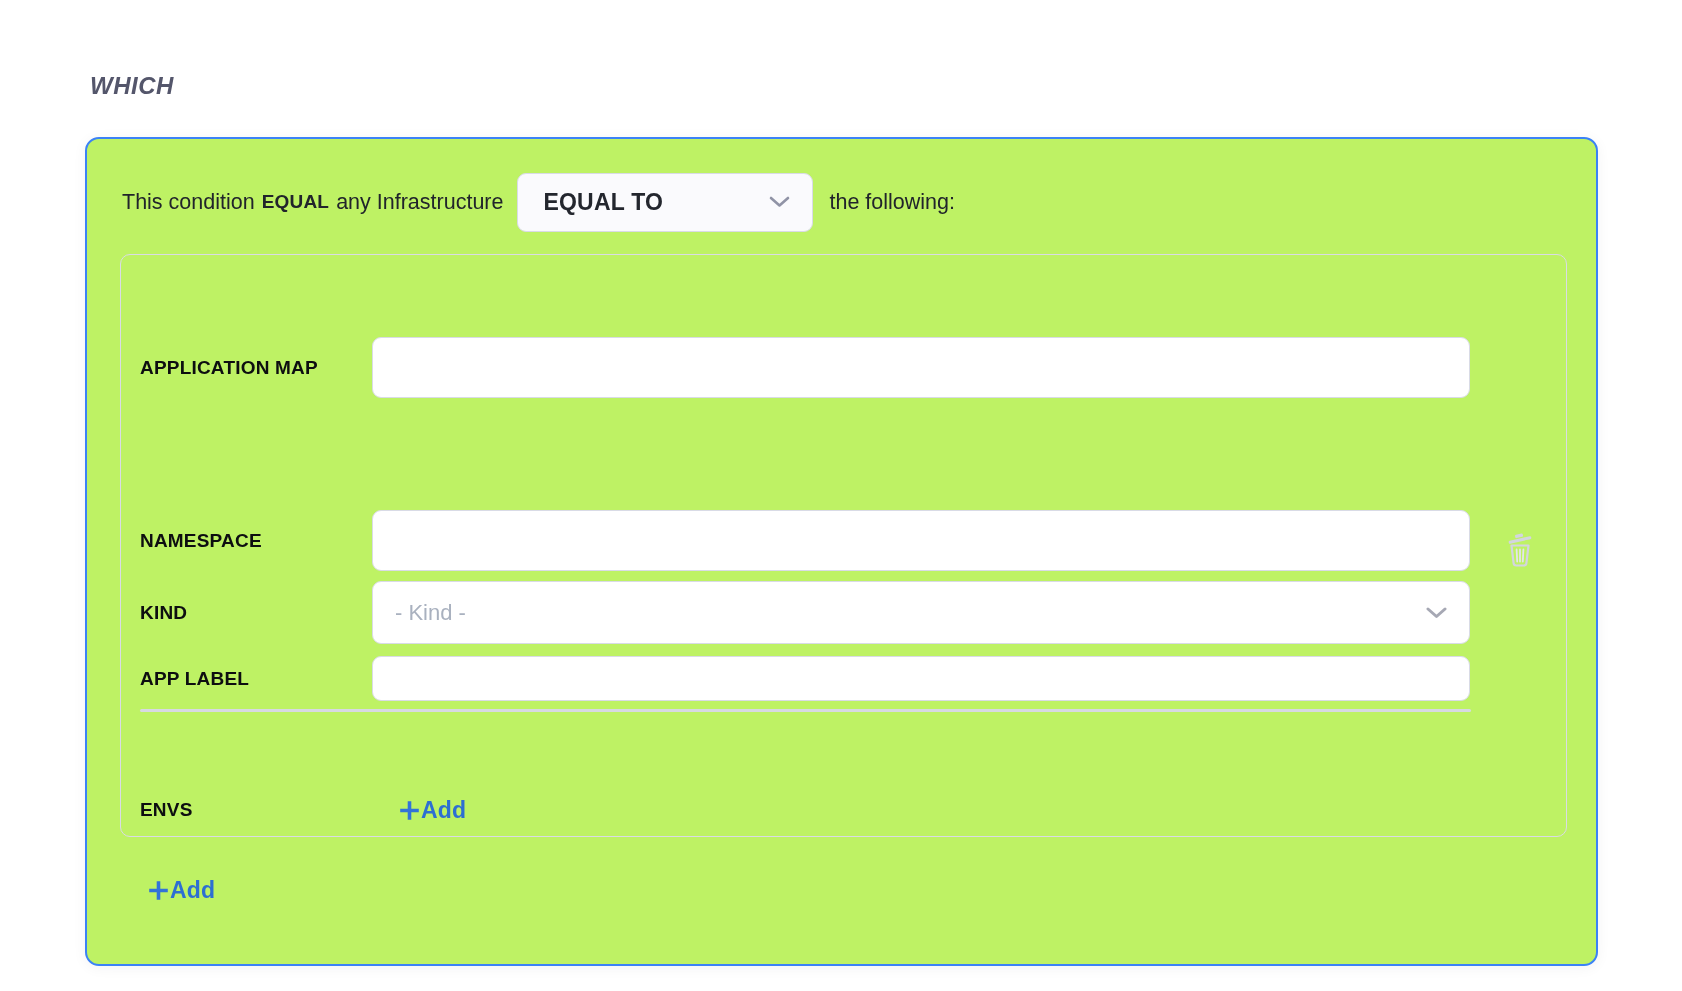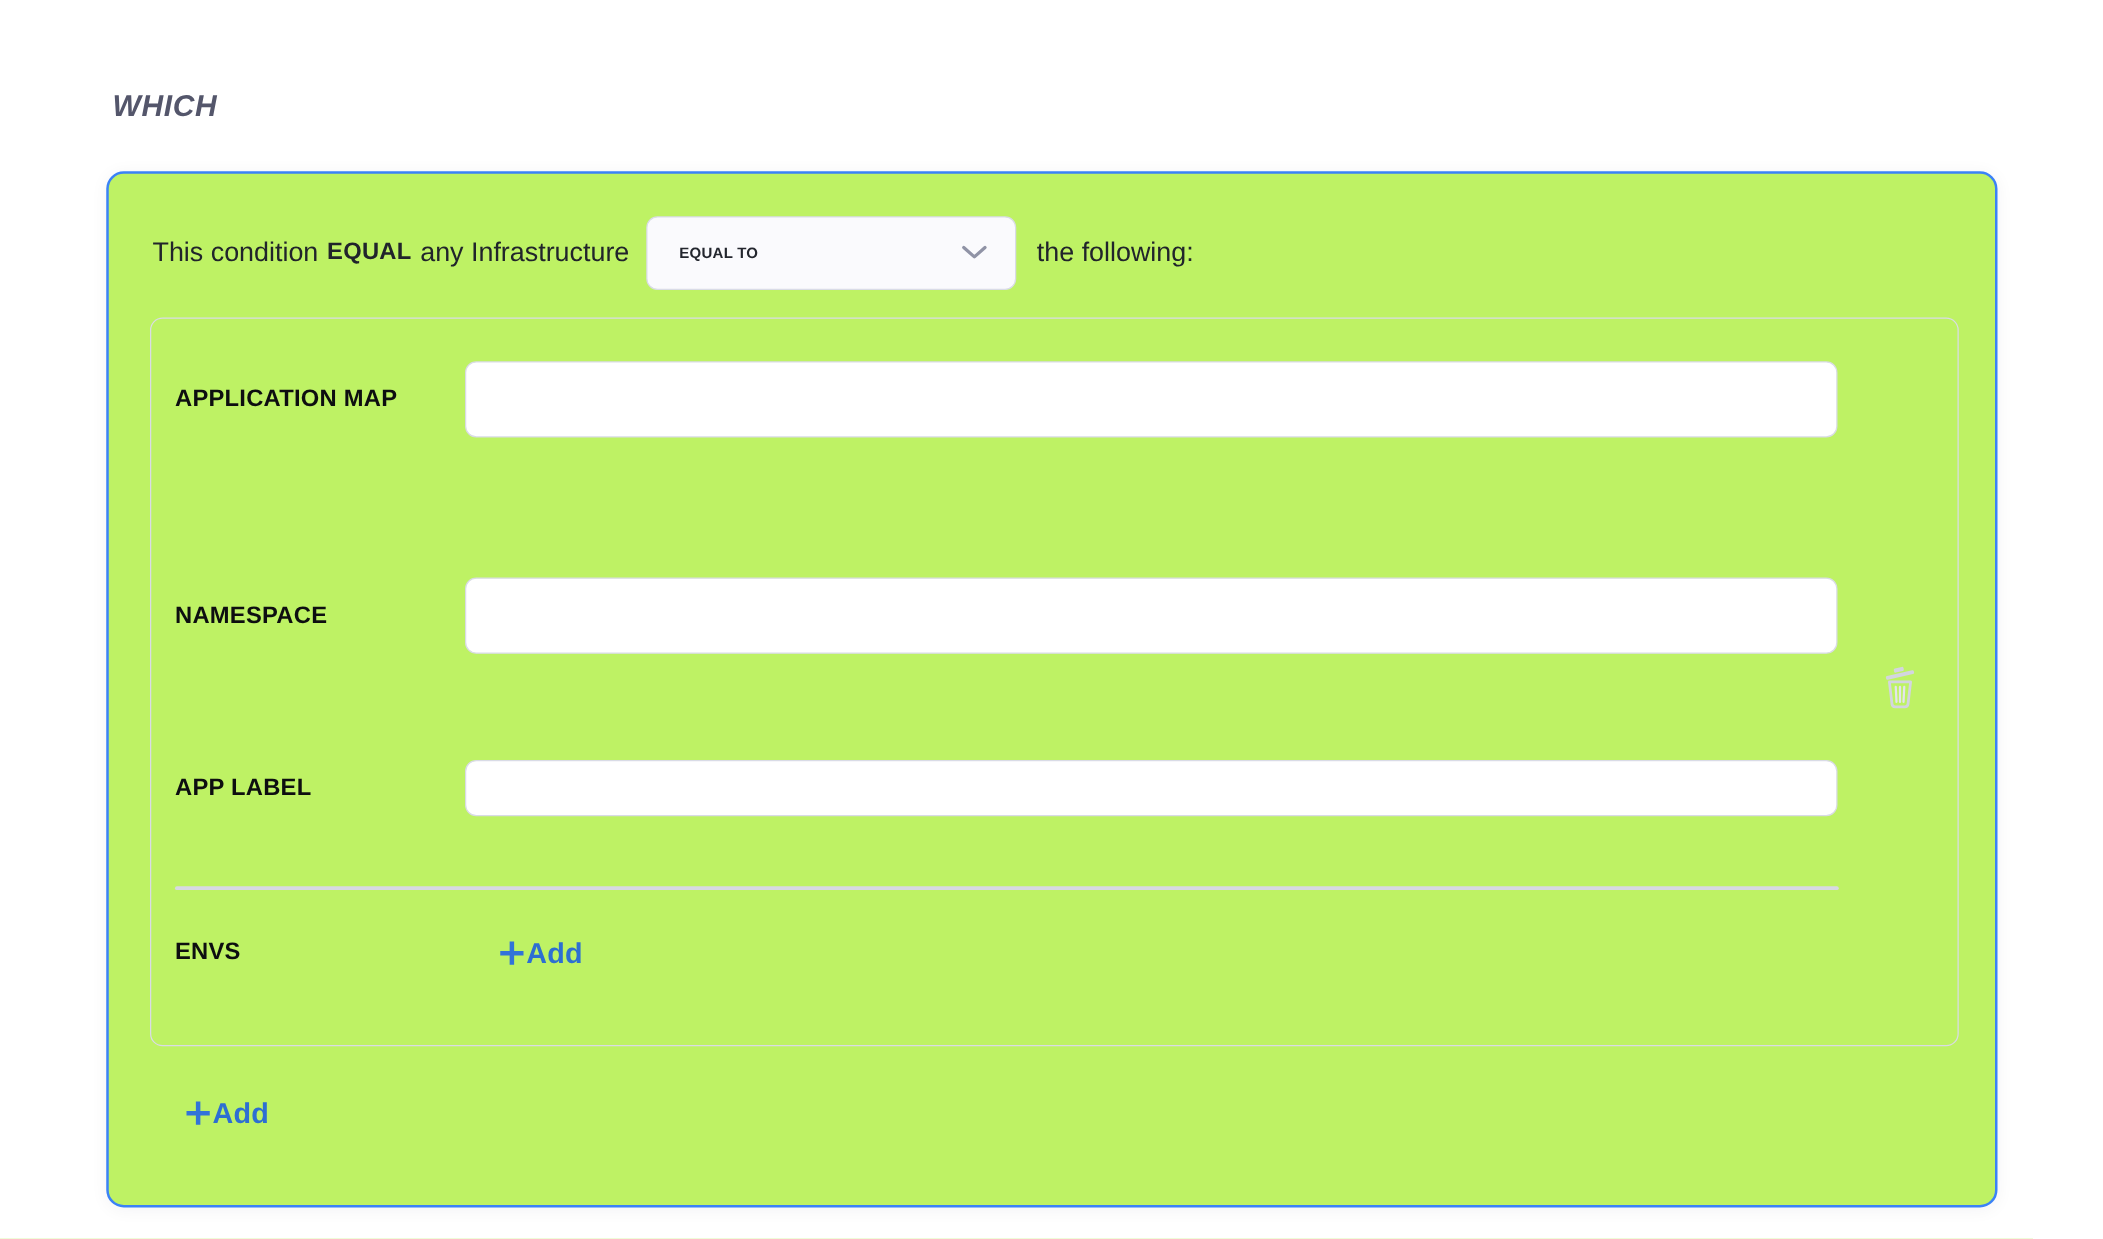--- a/index.html
+++ b/index.html
@@ -22,28 +22,28 @@
     position:absolute;left:35px;top:33px;height:60px;
     display:flex;align-items:center;gap:6px;
     font-size:21.5px;color:#21242b;white-space:nowrap;
   }
   .sentence .verb{font-weight:700;font-size:19px;letter-spacing:.2px;padding:0 1px;}
   .op-select{
     width:296px;height:59px;margin:0 10px 0 8px;
     background:#fafafd;border:1px solid #d9dbe7;border-radius:9px;
     display:flex;align-items:center;justify-content:space-between;
     padding:0 22px 0 25px;box-sizing:border-box;
-    font-family:inherit;font-size:12px;font-weight:700;color:#23262e;letter-spacing:.2px;
+    font-family:inherit;font-size:23px;font-weight:700;color:#23262e;letter-spacing:.2px;
     cursor:pointer;
   }
   .scope-panel{
     position:absolute;left:33px;top:115px;width:1447px;height:583px;
     border:1px solid #d9dbe5;border-radius:10px;box-sizing:border-box;
   }
-  .row{position:absolute;left:19px;display:flex;align-items:center;}
+  .row{position:absolute;left:19px;display:flex;align-items:center;margin-top:48px;}
   .lbl{
     width:232px;flex:none;box-sizing:border-box;padding-right:12px;
     font-weight:700;font-size:19px;color:#0d0e10;letter-spacing:.2px;line-height:1.32;
   }
   .lbl span{display:inline-block;max-width:180px;}
   .field{width:1098px;height:100%;flex:none;}
   .txt{
     width:100%;height:100%;box-sizing:border-box;
     border:1.5px solid #d9dbe6;border-radius:9px;background:#fff;
     font-family:inherit;font-size:21px;color:#2a2d33;padding:0 22px;outline:none;
@@ -111,20 +111,31 @@
       </div>
 
 
       <div class="row row-3">
         <div class="lbl"><span>NAMESPACE</span></div>
         <div class="field">
           <input class="txt" type="text" placeholder="" style="">
         </div>
       </div>
 
+      <div class="row row-4">
+        <div class="lbl"><span>KIND</span></div>
+        <div class="field">
+          <div class="select-box">
+            <span>- Kind -</span>
+            <svg class="chev" width="21" height="12" viewBox="0 0 21 12">
+              <path d="M2 2 L10.5 9.5 L19 2" fill="none" stroke="#a6a8b4" stroke-width="3" stroke-linecap="round" stroke-linejoin="round"></path>
+            </svg>
+          </div>
+        </div>
+      </div>
 
       <div class="row row-5">
         <div class="lbl"><span>APP LABEL</span></div>
         <div class="field">
           <input class="txt" type="text" placeholder="" style="">
         </div>
       </div>
 
       <div class="divider"></div>
 

